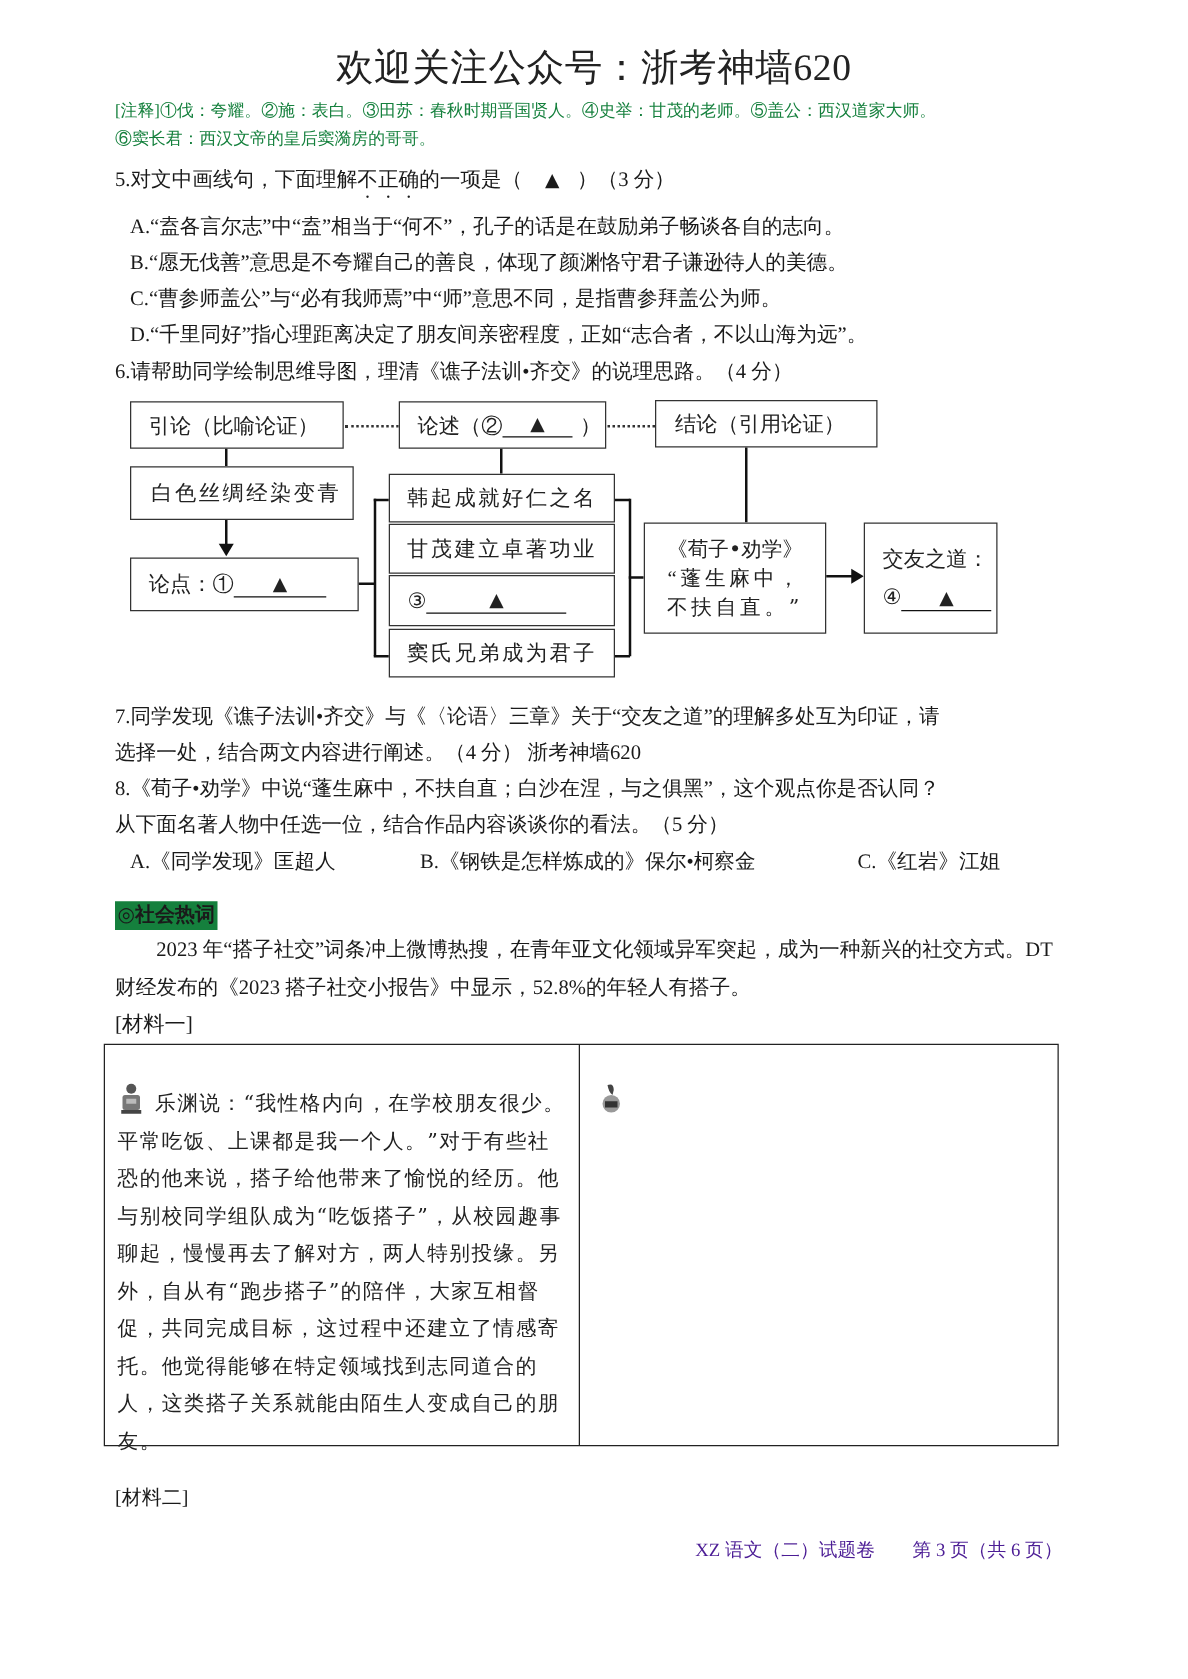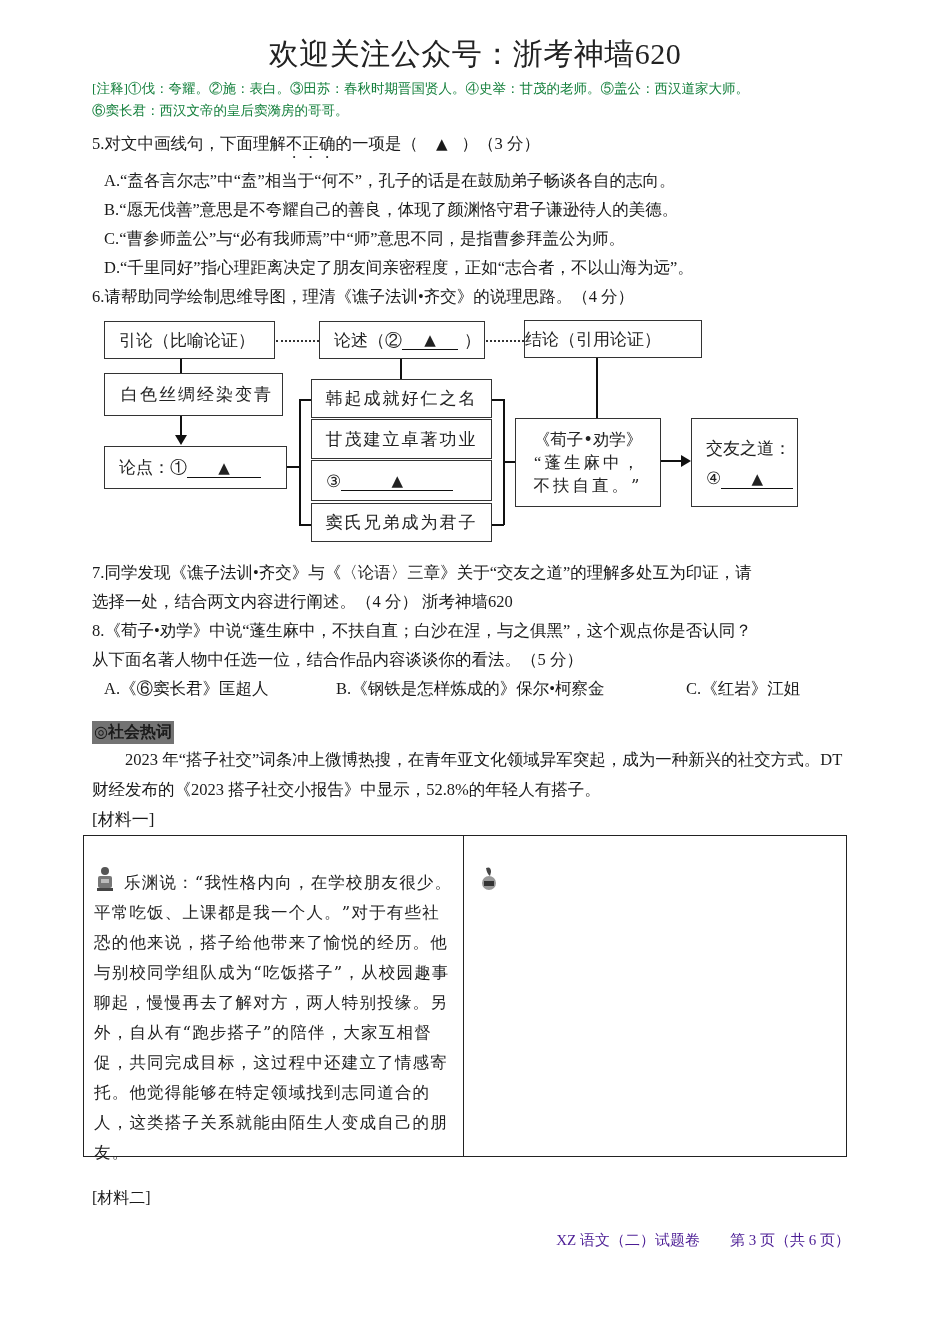--- a/index.html
+++ b/index.html
@@ -13,21 +13,21 @@
   .dotted { text-emphasis: dot; -webkit-text-emphasis: filled dot; text-emphasis-position: under; -webkit-text-emphasis-position: under; }
   .tri { font-family: "DejaVu Sans", sans-serif; font-size: 15px; }
   
   .box { position: absolute; border: 1.5px solid #333; background: #fff; font-size: 17px; display: flex; align-items: center; white-space: nowrap; font-family: "DejaVu Serif", serif; color: #222; }
   .box.center { justify-content: center; }
   .line { position: absolute; background: #111; }
   .dots { position: absolute; border-top: 2px dotted #333; height: 0; }
   .blank { display: inline-block; border-bottom: 1.5px solid #111; text-align: center; height: 20px; line-height: 18px; }
   .arrow-down { position: absolute; width: 0; height: 0; border-left: 6px solid transparent; border-right: 6px solid transparent; border-top: 10px solid #111; }
   .arrow-right { position: absolute; width: 0; height: 0; border-top: 6px solid transparent; border-bottom: 6px solid transparent; border-left: 10px solid #111; }
-  .section-tag { background: #737373; font-weight: bold; font-size: 16px; padding: 1px 2px; left: 92px; }
+  .section-tag { background: #15803d; font-weight: bold; font-size: 16px; padding: 1px 2px; left: 92px; }
   .para { font-size: 16.5px; left: 92px; width: 770px; line-height: 30px; text-indent: 2em; }
   .mat-table { position: absolute; left: 83px; top: 835px; width: 764px; height: 322px; border: 1.5px solid #222; display: flex; }
   .mat-cell { flex: 1; padding: 30px 10px 0 10px; font-size: 16.5px; line-height: 30px; font-family: "DejaVu Serif", serif; letter-spacing: 1.2px; color: #222; }
   .mat-cell + .mat-cell { border-left: 1.5px solid #222; padding-left: 14px; }
   .avatar { display: inline-block; width: 22px; height: 26px; vertical-align: -4px; margin-right: 8px; }
   .footer { font-size: 15px; right: 100px; top: 1231px; color: #4c1d95; }
 </style>
 </head>
 <body>
 
@@ -52,21 +52,21 @@
   <div class="box" style="left:104px; top:321px; width:171px; height:38px; padding-left:14px;">
     <span>引论（比喻论证）</span>
   </div>
   <div class="dots" style="left:276px; top:340px; width:43px;"></div>
   <div class="box" style="left:319px; top:321px; width:166px; height:38px; padding-left:14px;">
     <span>论述（②</span>
       <span class="blank" style="width:56px;"><span class="tri">▲</span></span>
       <span style="margin-left:6px;">）</span>
   </div>
   <div class="dots" style="left:486px; top:340px; width:38px;"></div>
-  <div class="box" style="left:524px; top:320px; width:178px; height:38px; ">
+  <div class="box" style="left:524px; top:320px; width:178px; height:38px; padding-left:15px;">
     <span>结论（引用论证）</span>
   </div>
 
   <div class="line" style="left:180px; top:359px; width:2px; height:14px;"></div>
   <div class="box" style="left:104px; top:373px; width:179px; height:43px; padding-left:16px; letter-spacing:2px;">
     <span>白色丝绸经染变青</span>
   </div>
   <div class="line" style="left:180px; top:416px; width:2px; height:22px;"></div>
   <div class="arrow-down" style="left:175px; top:435px;"></div>
   <div class="box" style="left:104px; top:446px; width:183px; height:43px; padding-left:14px;">
@@ -114,21 +114,21 @@
     <span>交友之道：</span>
     <span><span>④</span><span class="blank" style="width:72px;"><span class="tri">▲</span></span></span>
   </div>
 </div>
 
 <div class="abs q" style="top:562px;">7.同学发现《谯子法训•齐交》与《〈论语〉三章》关于“交友之道”的理解多处互为印证，请</div>
 <div class="abs q" style="top:591px;">选择一处，结合两文内容进行阐述。（4 分） 浙考神墙620</div>
 
 <div class="abs q" style="top:620px;">8.《荀子•劝学》中说“蓬生麻中，不扶自直；白沙在涅，与之俱黑”，这个观点你是否认同？</div>
 <div class="abs q" style="top:649px;">从下面名著人物中任选一位，结合作品内容谈谈你的看法。（5 分）</div>
-<div class="abs opt" style="top:678px;">A.《⑥窦长君》匡超人</div>
+<div class="abs opt" style="top:678px;">A.《同学发现》匡超人</div>
 <div class="abs opt" style="top:678px; left:336px;">B.《钢铁是怎样炼成的》保尔•柯察金</div>
 <div class="abs opt" style="top:678px; left:686px;">C.《红岩》江姐</div>
 
 <div class="abs section-tag" style="top:721px;">◎社会热词</div>
 <div class="abs para" style="top:745px;">2023 年“搭子社交”词条冲上微博热搜，在青年亚文化领域异军突起，成为一种新兴的社交方式。DT 财经发布的《2023 搭子社交小报告》中显示，52.8%的年轻人有搭子。</div>
 <div class="abs q" style="top:808px; font-size:17px;">[材料一]</div>
 
 <div class="mat-table">
   <div class="mat-cell">
     <span class="avatar">

